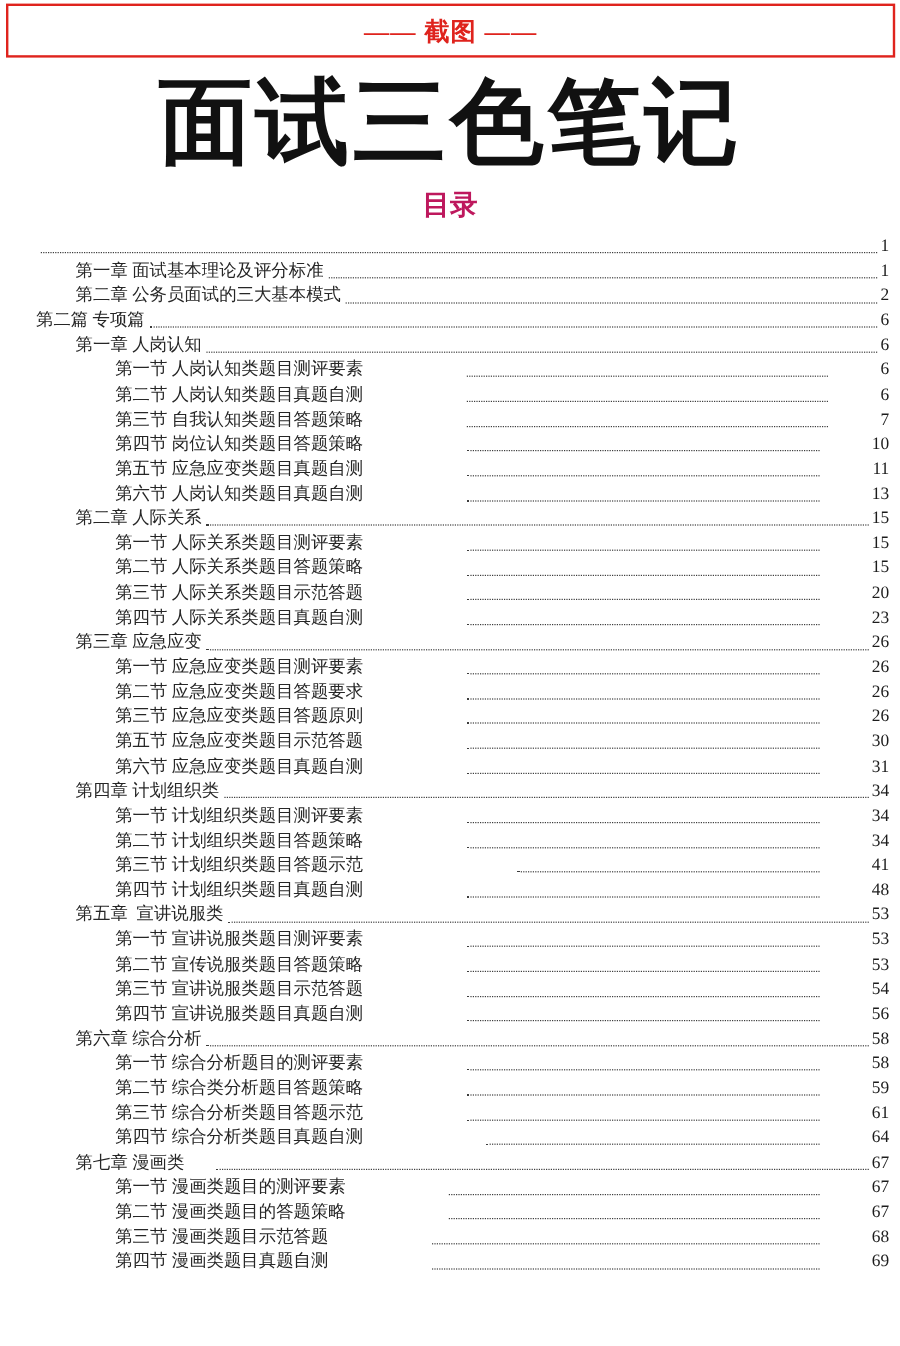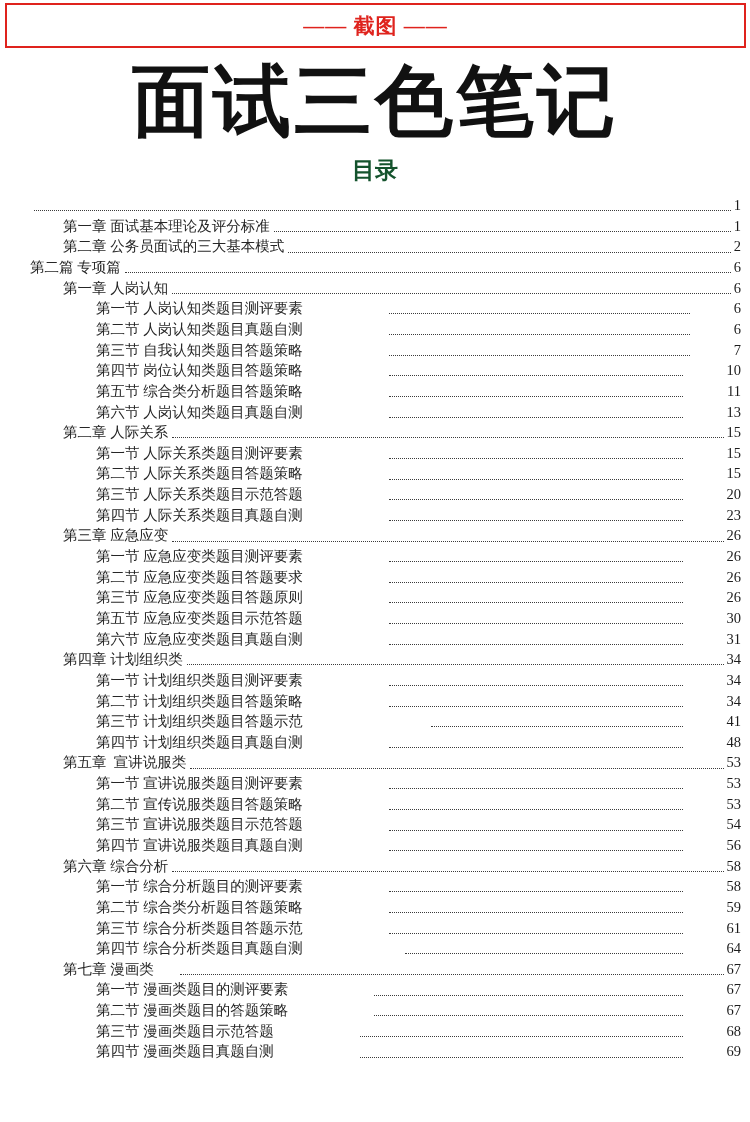--- a/index.html
+++ b/index.html
@@ -49,21 +49,21 @@
     color: #111111;
     white-space: nowrap;
   }
   
   .toc-heading {
     text-align: center;
     font-size: 23px;
     font-weight: 700;
     line-height: 1.25;
     margin-top: 5px;
-    color: #14532d;
+    color: #be185d;
   }
   
   .toc-list {
     margin: 9px 9px 0 30px;
     font-size: 14.5px;
   }
   .toc-row {
     display: flex;
     align-items: baseline;
     height: 20.65px;
@@ -155,21 +155,21 @@
     <span class="leader"></span>
     <span class="toc-page">7</span>
   </div>
       <div class="toc-row lvl-3">
     <span class="toc-title">第四节 岗位认知类题目答题策略</span>
     <span class="toc-gap"></span>
     <span class="leader"></span>
     <span class="toc-page">10</span>
   </div>
       <div class="toc-row lvl-3">
-    <span class="toc-title">第五节 综合类分析题目答题策略</span>
+    <span class="toc-title">第五节 应急应变类题目真题自测</span>
     <span class="toc-gap"></span>
     <span class="leader"></span>
     <span class="toc-page">11</span>
   </div>
       <div class="toc-row lvl-3">
     <span class="toc-title">第六节 人岗认知类题目真题自测</span>
     <span class="toc-gap"></span>
     <span class="leader"></span>
     <span class="toc-page">13</span>
   </div>

